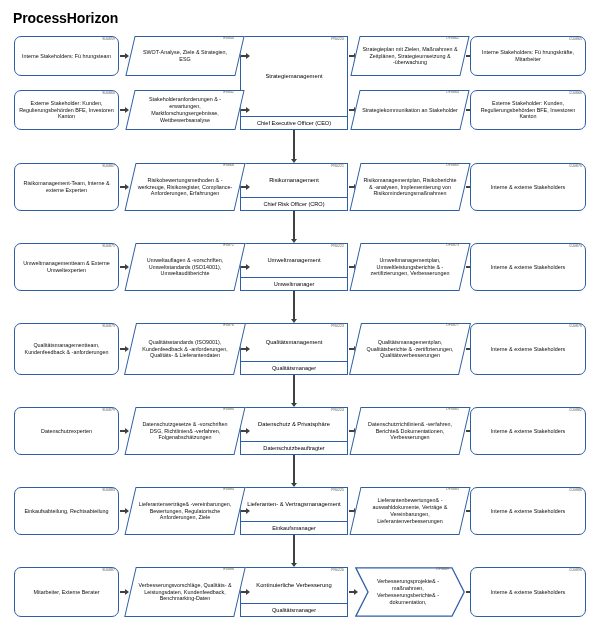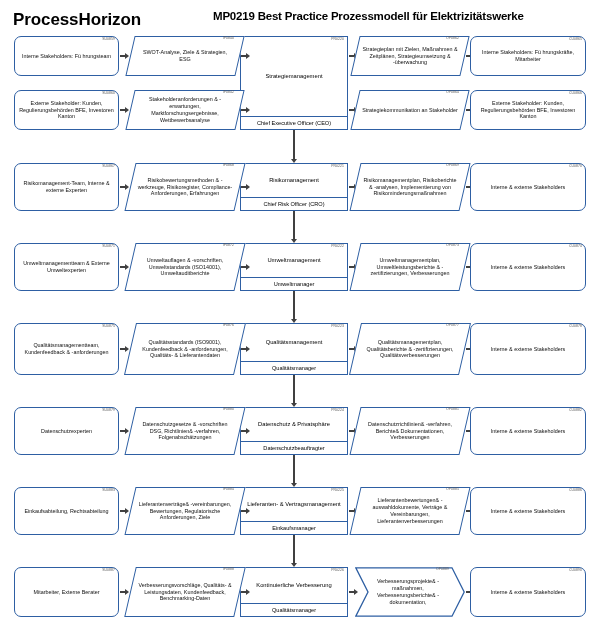--- a/index.html
+++ b/index.html
@@ -22,21 +22,21 @@
   .hdr {
     position: absolute;
     top: 8px;
     left: 0;
     width: 600px;
     height: 22px;
   }
   .hdr-brand {
     position: absolute;
     left: 13px; top: 2px;
-    font-size: 17px;
+    font-size: 14px;
     font-weight: bold;
     letter-spacing: -0.1px;
     white-space: nowrap;
   }
   .hdr-title {
     position: absolute;
     left: 213px; top: 2px;
     font-size: 11.5px;
     font-weight: bold;
     letter-spacing: -0.2px;
@@ -203,21 +203,20 @@
     background: #404040;
   }
 </style>
 </head>
 <body>
 
 <div id="page">
 
   <div class="hdr">
     <div class="hdr-brand">ProcessHorizon</div>
-    <div class="hdr-title">MP0219 Best Practice Prozessmodell für Elektrizitätswerke</div>
   </div>
 
   <div id="diagram">
       <div class="proc" style="left: 240px; top: 36px; width: 108px; height: 94px;">
         <div class="pmain">
           <div class="idtag">PR0220</div>
           <div class="ptitle">Strategiemanagement</div>
         </div>
         <div class="prole">Chief Executive Officer (CEO)</div>
       </div>

